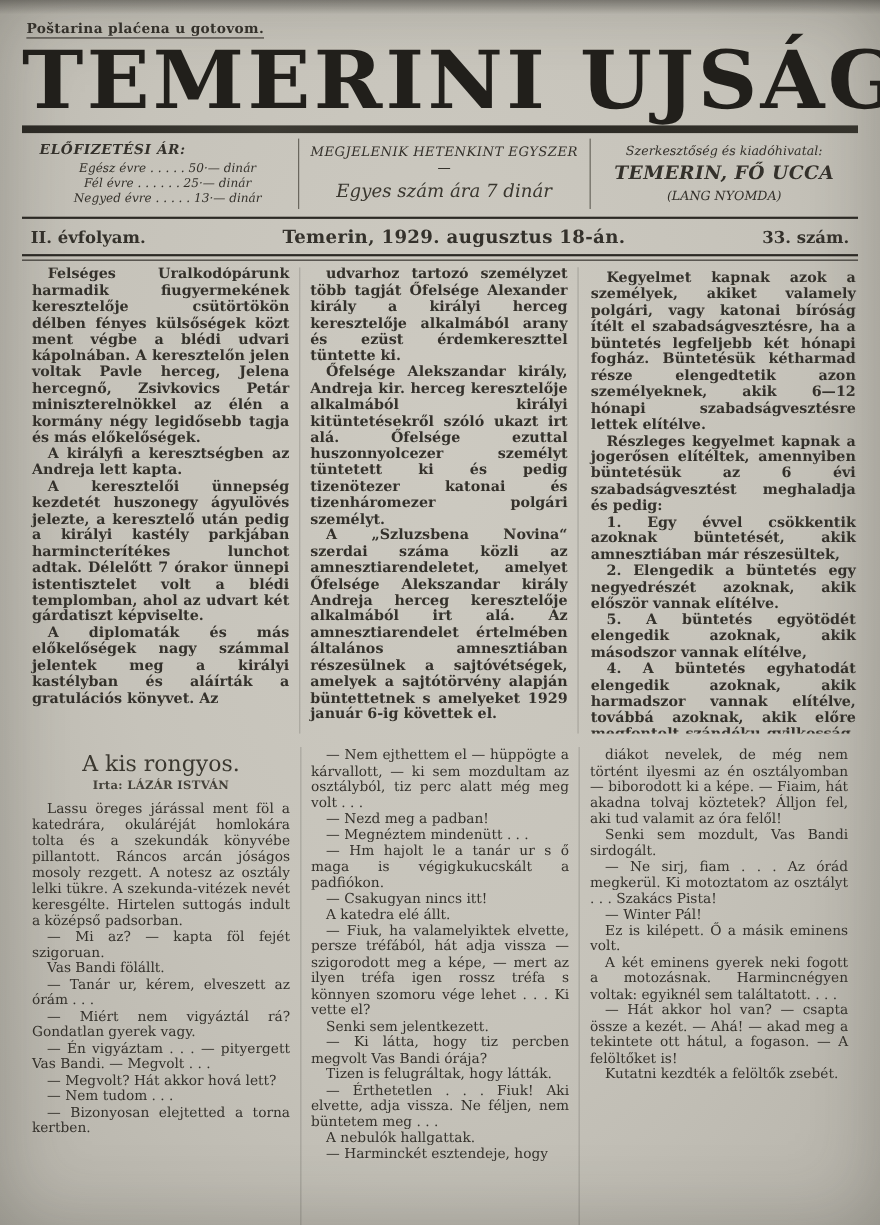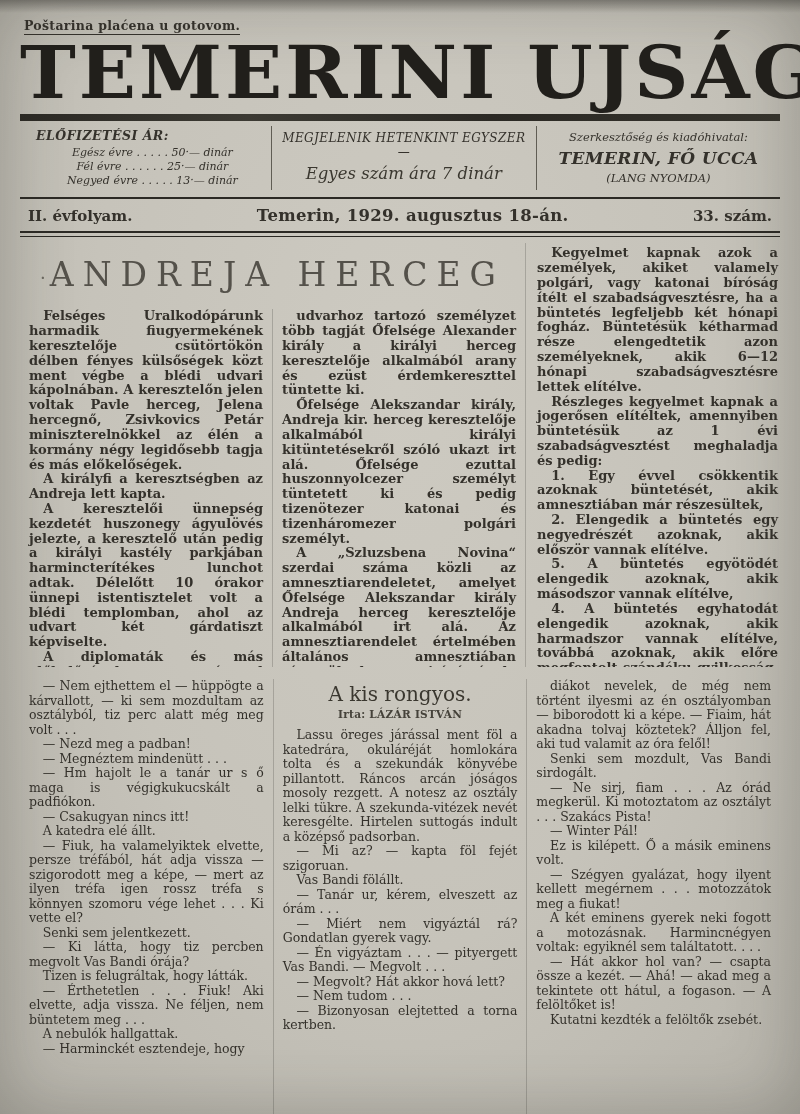--- a/index.html
+++ b/index.html
@@ -84,82 +84,80 @@
 
   <div class="dateline">
     <span class="dl-vol">II. évfolyam.</span>
     <span class="dl-date">Temerin, 1929. augusztus 18-án.</span>
     <span class="dl-issue">33. szám.</span>
   </div>
   <div class="double-rule"></div>
 
   <div class="top-section article">
     <div class="left-two">
-      <div class="headline"><span class="mark">·</span><span>ANDREJA HERCEG</span></div>
       <div class="two-cols">
         <div class="col acol">
             <p>Felséges Uralkodópárunk harmadik fiugyermekének keresztelője csütörtökön délben fényes külsőségek közt ment végbe a blédi udvari kápolnában. A keresztelőn jelen voltak Pavle herceg, Jelena hercegnő, Zsivkovics Petár miniszterelnökkel az élén a kormány négy legidősebb tagja és más előkelőségek.</p>
             <p>A királyfi a keresztségben az Andreja lett kapta.</p>
-            <p>A keresztelői ünnepség kezdetét huszonegy ágyulövés jelezte, a keresztelő után pedig a királyi kastély parkjában harmincterítékes lunchot adtak. Délelőtt 10 órakor ünnepi istentisztelet volt a blédi templomban, ahol az udvart két gárdatiszt képviselte.</p>
+            <p>A keresztelői ünnepség kezdetét huszonegy ágyulövés jelezte, a keresztelő után pedig a királyi kastély parkjában harmincterítékes lunchot adtak. Délelőtt 7 órakor ünnepi istentisztelet volt a blédi templomban, ahol az udvart két gárdatiszt képviselte.</p>
             <p>A diplomaták és más előkelőségek nagy számmal jelentek meg a királyi kastélyban és aláírták a gratulációs könyvet. Az</p>
           </div>
         <div class="col acol">
             <p>udvarhoz tartozó személyzet több tagját Őfelsége Alexander király a királyi herceg keresztelője alkalmából arany és ezüst érdemkereszttel tüntette ki.</p>
             <p>Őfelsége Alekszandar király, Andreja kir. herceg keresztelője alkalmából királyi kitüntetésekről szóló ukazt irt alá. Őfelsége ezuttal huszonnyolcezer személyt tüntetett ki és pedig tizenötezer katonai és tizenháromezer polgári személyt.</p>
             <p>A „Szluzsbena Novina“ szerdai száma közli az amnesztiarendeletet, amelyet Őfelsége Alekszandar király Andreja herceg keresztelője alkalmából irt alá. Az amnesztiarendelet értelmében általános amnesztiában részesülnek a sajtóvétségek, amelyek a sajtótörvény alapján büntettetnek s amelyeket 1929 január 6-ig követtek el.</p>
           </div>
       </div>
     </div>
     <div class="col col3">
         <p>Kegyelmet kapnak azok a személyek, akiket valamely polgári, vagy katonai bíróság ítélt el szabadságvesztésre, ha a büntetés legfeljebb két hónapi fogház. Büntetésük kétharmad része elengedtetik azon személyeknek, akik 6—12 hónapi szabadságvesztésre lettek elítélve.</p>
-        <p>Részleges kegyelmet kapnak a jogerősen elítéltek, amennyiben büntetésük az 1 évi szabadságvesztést meghaladja és pedig:</p>
+        <p>Részleges kegyelmet kapnak a jogerősen elítéltek, amennyiben büntetésük az 6 évi szabadságvesztést meghaladja és pedig:</p>
         <p>1. Egy évvel csökkentik azoknak büntetését, akik amnesztiában már részesültek,</p>
         <p>2. Elengedik a büntetés egy negyedrészét azoknak, akik először vannak elítélve.</p>
         <p>5. A büntetés egyötödét elengedik azoknak, akik másodszor vannak elítélve,</p>
         <p>4. A büntetés egyhatodát elengedik azoknak, akik harmadszor vannak elítélve, továbbá azoknak, akik előre megfontolt szándéku gyilkosság, vagy gyil-</p>
       </div>
   </div>
 
   <div class="bottom-section">
+    <div class="bcol">
+      <div class="f-title">A kis rongyos.</div>
+      <div class="f-byline">Irta: LÁZÁR ISTVÁN</div>
+      <div>
+          <p>Lassu öreges járással ment föl a katedrára, okuláréját homlokára tolta és a szekundák könyvébe pillantott. Ráncos arcán jóságos mosoly rezgett. A notesz az osztály lelki tükre. A szekunda-vitézek nevét keresgélte. Hirtelen suttogás indult a középső padsorban.</p>
+          <p>— Mi az? — kapta föl fejét szigoruan.</p>
+          <p>Vas Bandi fölállt.</p>
+          <p>— Tanár ur, kérem, elveszett az órám . . .</p>
+          <p>— Miért nem vigyáztál rá? Gondatlan gyerek vagy.</p>
+          <p>— Én vigyáztam . . . — pityergett Vas Bandi. — Megvolt . . .</p>
+          <p>— Megvolt? Hát akkor hová lett?</p>
+          <p>— Nem tudom . . .</p>
+          <p>— Bizonyosan elejtetted a torna kertben.</p>
+        </div>
+    </div>
     <div class="bcol">
         <p>— Nem ejthettem el — hüppögte a kárvallott, — ki sem mozdultam az osztályból, tiz perc alatt még meg volt . . .</p>
         <p>— Nezd meg a padban!</p>
         <p>— Megnéztem mindenütt . . .</p>
         <p>— Hm hajolt le a tanár ur s ő maga is végigkukucskált a padfiókon.</p>
         <p>— Csakugyan nincs itt!</p>
         <p>A katedra elé állt.</p>
         <p>— Fiuk, ha valamelyiktek elvette, persze tréfából, hát adja vissza — szigorodott meg a képe, — mert az ilyen tréfa igen rossz tréfa s könnyen szomoru vége lehet . . . Ki vette el?</p>
         <p>Senki sem jelentkezett.</p>
         <p>— Ki látta, hogy tiz percben megvolt Vas Bandi órája?</p>
         <p>Tizen is felugráltak, hogy látták.</p>
         <p>— Érthetetlen . . . Fiuk! Aki elvette, adja vissza. Ne féljen, nem büntetem meg . . .</p>
         <p>A nebulók hallgattak.</p>
         <p>— Harminckét esztendeje, hogy</p>
       </div>
     <div class="bcol">
-      <div class="f-title">A kis rongyos.</div>
-      <div class="f-byline">Irta: LÁZÁR ISTVÁN</div>
-      <div>
-          <p>Lassu öreges járással ment föl a katedrára, okuláréját homlokára tolta és a szekundák könyvébe pillantott. Ráncos arcán jóságos mosoly rezgett. A notesz az osztály lelki tükre. A szekunda-vitézek nevét keresgélte. Hirtelen suttogás indult a középső padsorban.</p>
-          <p>— Mi az? — kapta föl fejét szigoruan.</p>
-          <p>Vas Bandi fölállt.</p>
-          <p>— Tanár ur, kérem, elveszett az órám . . .</p>
-          <p>— Miért nem vigyáztál rá? Gondatlan gyerek vagy.</p>
-          <p>— Én vigyáztam . . . — pityergett Vas Bandi. — Megvolt . . .</p>
-          <p>— Megvolt? Hát akkor hová lett?</p>
-          <p>— Nem tudom . . .</p>
-          <p>— Bizonyosan elejtetted a torna kertben.</p>
-        </div>
-    </div>
-    <div class="bcol">
         <p>diákot nevelek, de még nem történt ilyesmi az én osztályomban — biborodott ki a képe. — Fiaim, hát akadna tolvaj köztetek? Álljon fel, aki tud valamit az óra felől!</p>
         <p>Senki sem mozdult, Vas Bandi sirdogált.</p>
         <p>— Ne sirj, fiam . . . Az órád megkerül. Ki motoztatom az osztályt . . . Szakács Pista!</p>
         <p>— Winter Pál!</p>
         <p>Ez is kilépett. Ő a másik eminens volt.</p>
-        <p>— Szégyen gyalázat, hogy ilyent kellett megérnem . . . motozzátok meg a fiukat!</p>
         <p>A két eminens gyerek neki fogott a motozásnak. Harmincnégyen voltak: egyiknél sem találtatott. . . .</p>
         <p>— Hát akkor hol van? — csapta össze a kezét. — Ahá! — akad meg a tekintete ott hátul, a fogason. — A felöltőket is!</p>
         <p>Kutatni kezdték a felöltők zsebét.</p>
       </div>
   </div>
 
 </div>
 
 </body></html>

